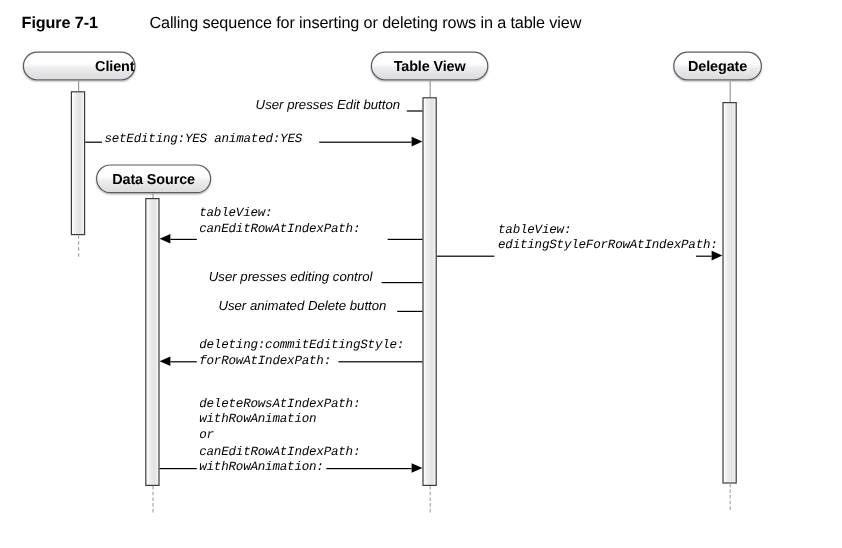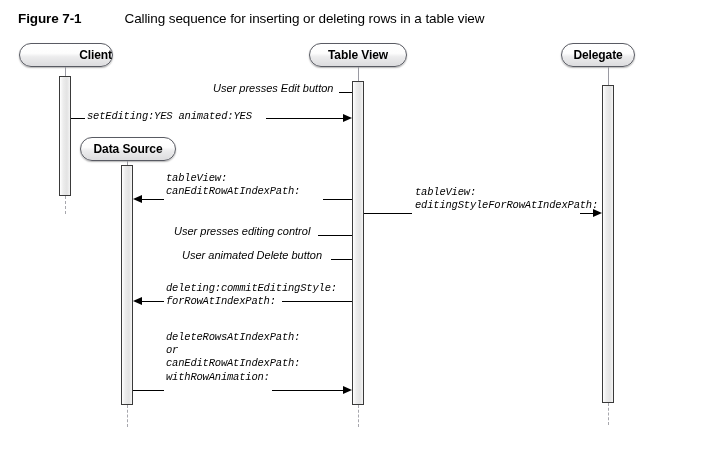--- a/index.html
+++ b/index.html
@@ -189,20 +189,21 @@
   <div class="msg-label mono" style="left:166px; top:282px;">
     <span class="ln">deleting:commitEditingStyle:</span>
     <span class="ln">forRowAtIndexPath:</span>
   </div>
   <div class="msg-line" style="left:142px; top:301px; width:22px;"></div>
   <div class="msg-line" style="left:282px; top:301px; width:70px;"></div>
   <div class="arrow-left" style="left:133px; top:296.5px;"></div>
 
   <div class="msg-label mono" style="left:166px; top:331px;">
     <span class="ln">deleteRowsAtIndexPath:</span>
+    <span class="ln">withRowAnimation</span>
     <span class="ln">or</span>
     <span class="ln">canEditRowAtIndexPath:</span>
     <span class="ln">withRowAnimation:</span>
   </div>
   <div class="msg-line" style="left:133px; top:390px; width:31px;"></div>
   <div class="msg-line" style="left:272px; top:390px; width:71px;"></div>
   <div class="arrow-right" style="left:343px; top:385.5px;"></div>
 
 </div>
 

